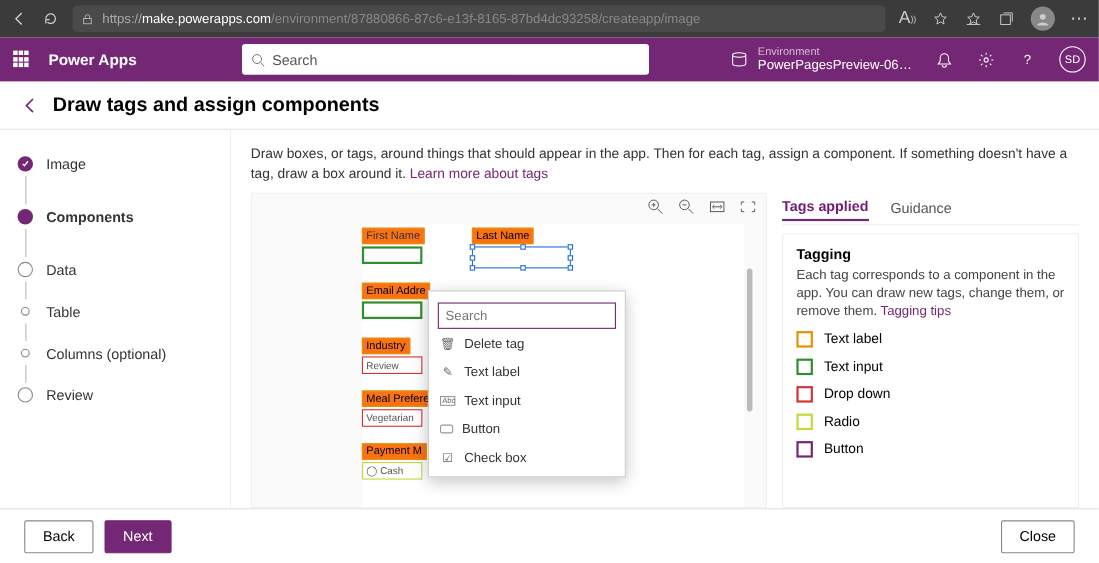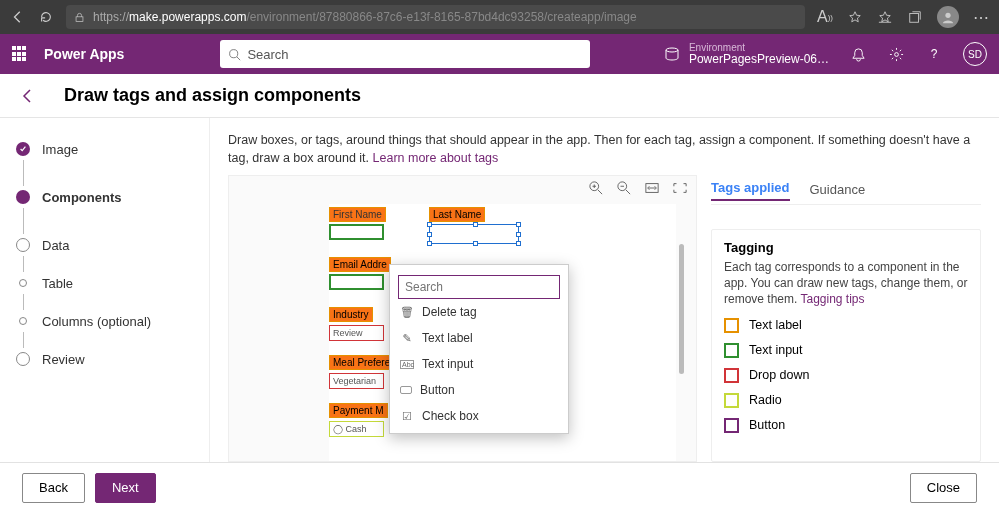--- a/index.html
+++ b/index.html
@@ -23,21 +23,21 @@
   .search-box { margin-left: 80px; width: 370px; height: 28px; background:#fff; border-radius:3px; display:flex; align-items:center; padding:0 8px; gap:6px; color:#555; font-size:13px; }
   .hdr-right { margin-left:auto; display:flex; align-items:center; gap:20px; color:#fff; font-size:12px; }
   .env { display:flex; gap:8px; align-items:center; }
   .env-txt { line-height:1.1; }
   .env-label { font-size:10px; color:#d8b8d8; }
   .env-name { font-size:12px; }
   .hdr-ico { width:18px; height:18px; display:flex; align-items:center; justify-content:center; }
   .user-badge { width:24px; height:24px; border-radius:50%; border:1px solid #fff; display:flex; align-items:center; justify-content:center; font-size:10px; }
 
   
-  .title-row { height: 44px; border-bottom:1px solid #e5e5e5; display:flex; align-items:center; padding:0 20px; gap:28px; }
+  .title-row { height: 44px; border-bottom:1px solid #e5e5e5; display:flex; align-items:center; padding:0 20px; gap:12px; }
   .back-arrow { color:#742774; }
   .page-title { font-size:18px; font-weight:600; }
 
   
   .main { display:flex; height: calc(512px - 34px - 40px - 44px - 50px); }
   .steps { width: 210px; border-right:1px solid #eee; padding:20px 16px; }
   .step { display:flex; align-items:center; gap:12px; font-size:13px; color:#333; position:relative; height:22px; }
   .step-gap { height:26px; margin-left:7px; border-left:1px solid #bbb; }
   .step-gap.short { height:16px; }
   .step-dot { width:14px; height:14px; border-radius:50%; flex-shrink:0; }
@@ -66,22 +66,22 @@
   .popup { position:absolute; left:155px; top:88px; width:180px; background:#fff; border:1px solid #ccc; box-shadow:0 4px 14px rgba(0,0,0,0.25); padding:10px 8px 4px 8px; }
   .popup h4 { font-size:14px; font-weight:600; margin-bottom:8px; }
   .popup input { width:100%; height:24px; border:1.5px solid #742774; padding:0 6px; font-size:12px; outline:none; }
   .popup .opt { display:flex; align-items:center; gap:8px; font-size:12px; padding:6px 2px; color:#333; }
   .popup .opt .oi { width:14px; text-align:center; color:#666; font-size:11px; }
 
   
   .side { width:270px; display:flex; flex-direction:column; }
   .side-tabs { display:flex; gap:20px; border-bottom:1px solid #eee; font-size:13px; height:30px; align-items:flex-end; padding-bottom:3px; }
   .side-tab { color:#555; cursor:pointer; padding-bottom:4px; }
-  .side-tab.active { color:#3b82f6; border-bottom:2px solid #742774; font-weight:600; }
-  .side-card { border:1px solid #eee; border-radius:2px; margin-top:24px; padding:10px 12px; font-size:12px; flex:1; overflow:hidden; }
+  .side-tab.active { color:#701a75; border-bottom:2px solid #742774; font-weight:600; }
+  .side-card { border:1px solid #eee; border-radius:2px; margin-top:7px; padding:10px 12px; font-size:12px; flex:1; overflow:hidden; }
   .side-card h5 { font-size:13px; font-weight:600; margin-bottom:4px; }
   .side-card p { color:#444; line-height:1.35; }
   .side-card a { color:#742774; text-decoration:none; }
   .legend { margin-top:10px; display:flex; flex-direction:column; gap:10px; }
   .legend-item { display:flex; align-items:center; gap:10px; font-size:12.5px; }
   .sw { width:15px; height:15px; border:2px solid; }
 
   
   .footer { height:50px; border-top:1px solid #e2e2e2; display:flex; align-items:center; padding:0 22px; gap:10px; }
   .btn { height:30px; padding:0 16px; font-size:13px; border-radius:2px; cursor:pointer; }

